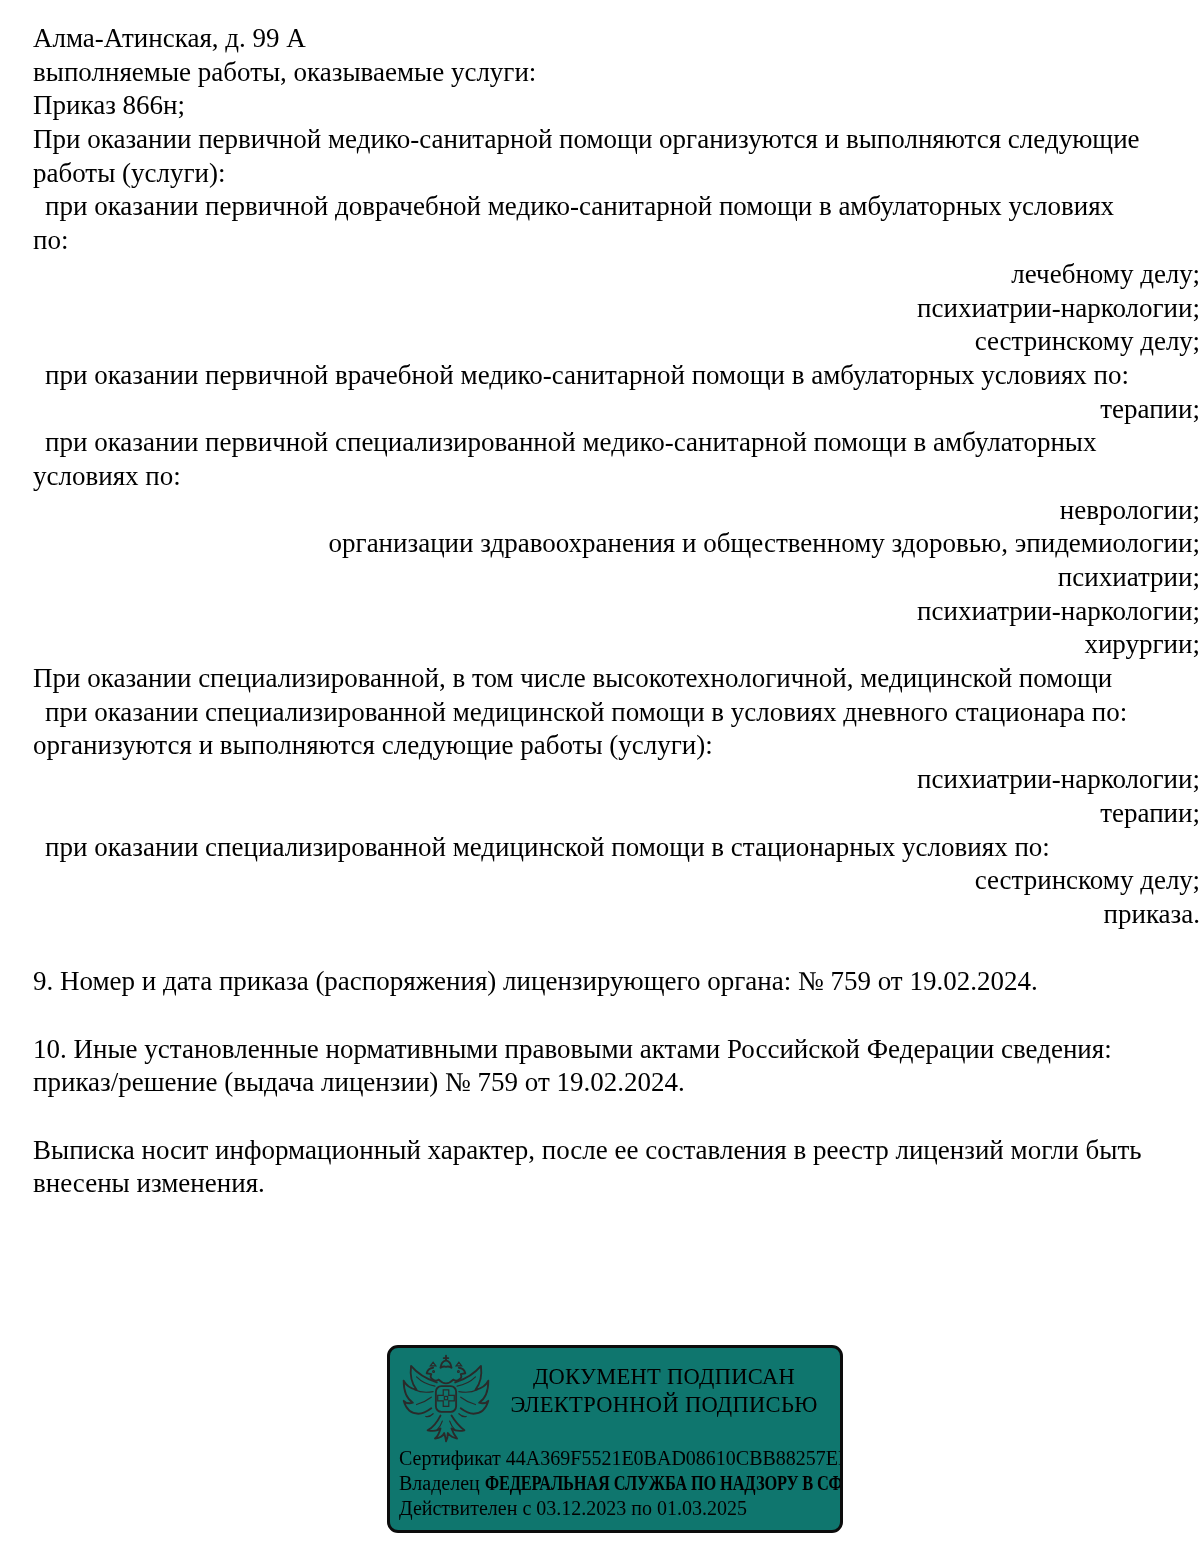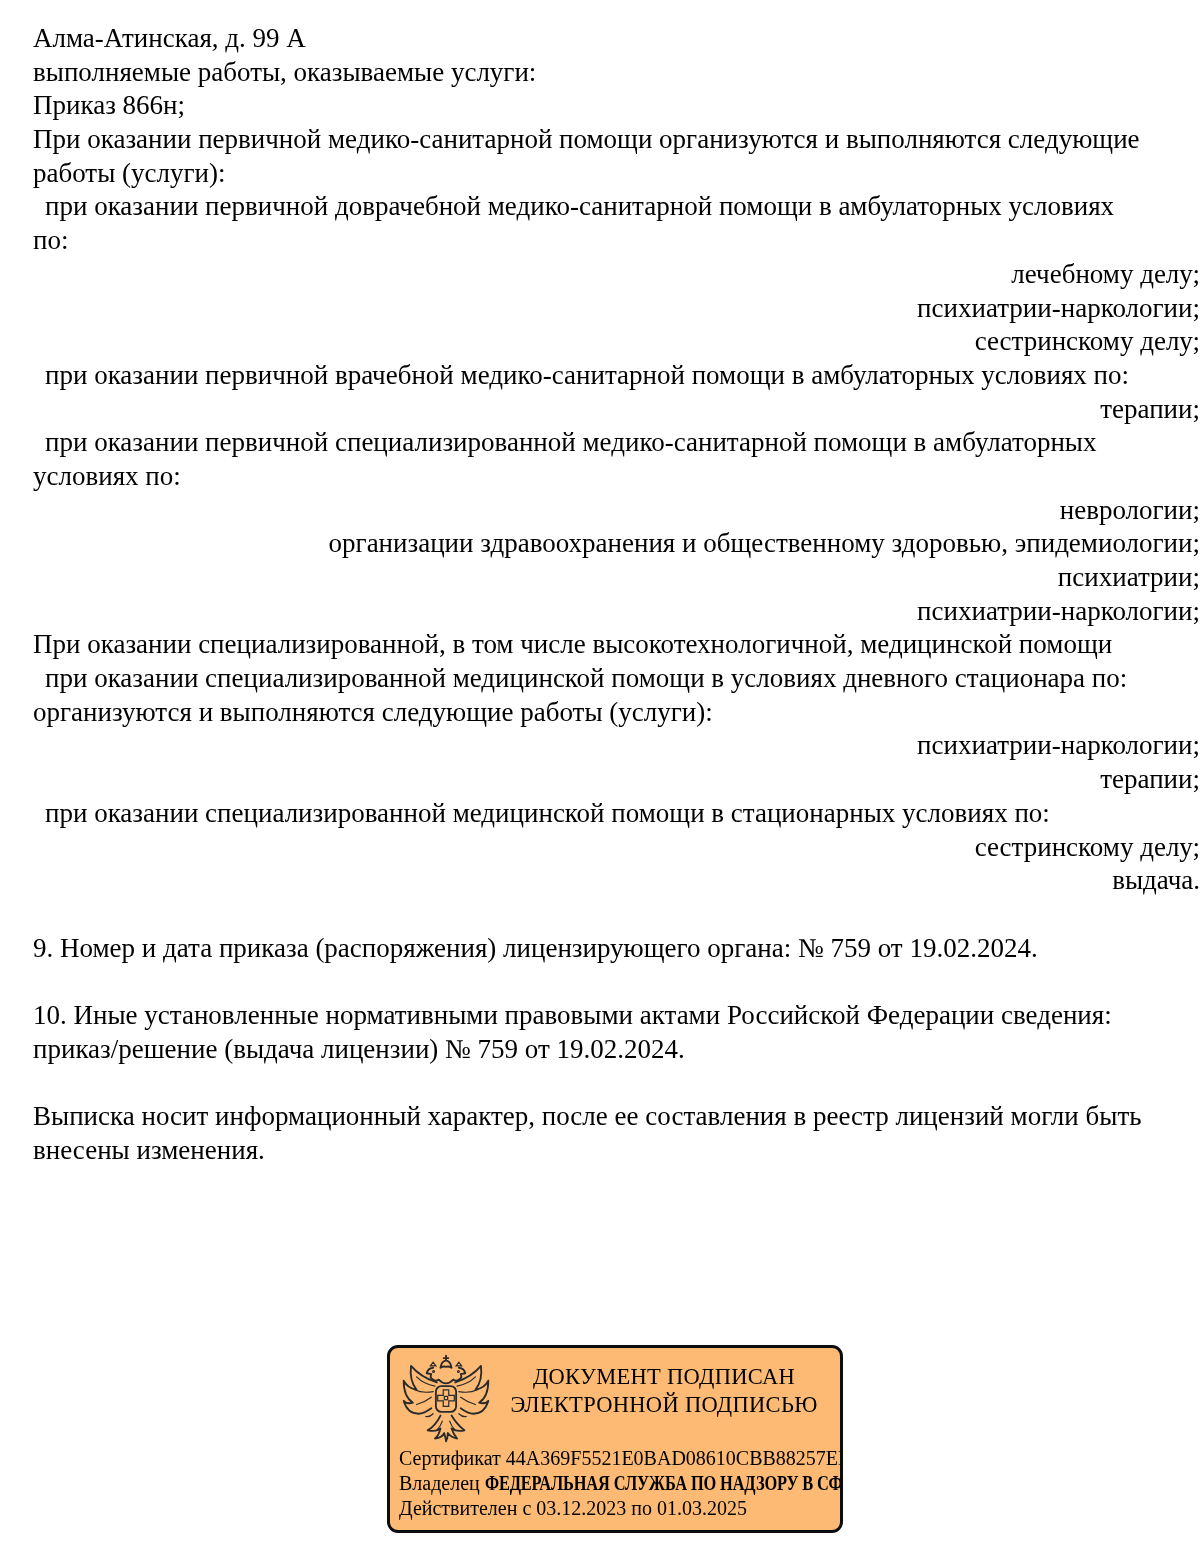--- a/index.html
+++ b/index.html
@@ -38,21 +38,21 @@
   
   #stamp {
     position: absolute;
     left: 387px;
     top: 1345px;
     width: 456px;
     height: 188px;
     box-sizing: border-box;
     border: 3px solid #0c0c0c;
     border-radius: 11px;
-    background: #fdba74;
+    background: #0f766e;
     overflow: hidden;
   }
   #stamp .emblem {
     position: absolute;
     left: 10px;
     top: 5px;
     width: 92px;
     height: 92px;
   }
   #stamp .stamp-title {
@@ -103,28 +103,29 @@
       <div class="line indent-2">психиатрии-наркологии;</div>
       <div class="line indent-2">сестринскому делу;</div>
       <div class="line indent-1">при оказании первичной врачебной медико-санитарной помощи в амбулаторных условиях по:</div>
       <div class="line indent-2">терапии;</div>
       <div class="line indent-1">при оказании первичной специализированной медико-санитарной помощи в амбулаторных</div>
       <div class="line indent-0">условиях по:</div>
       <div class="line indent-2">неврологии;</div>
       <div class="line indent-2">организации здравоохранения и общественному здоровью, эпидемиологии;</div>
       <div class="line indent-2">психиатрии;</div>
       <div class="line indent-2">психиатрии-наркологии;</div>
+      <div class="line indent-2">хирургии;</div>
       <div class="line indent-0">При оказании специализированной, в том числе высокотехнологичной, медицинской помощи</div>
       <div class="line indent-1">при оказании специализированной медицинской помощи в условиях дневного стационара по:</div>
       <div class="line indent-0">организуются и выполняются следующие работы (услуги):</div>
       <div class="line indent-2">психиатрии-наркологии;</div>
       <div class="line indent-2">терапии;</div>
       <div class="line indent-1">при оказании специализированной медицинской помощи в стационарных условиях по:</div>
       <div class="line indent-2">сестринскому делу;</div>
-      <div class="line indent-2">выдача.</div>
+      <div class="line indent-2">приказа.</div>
       <div class="line indent-0"></div>
       <div class="line indent-0">9. Номер и дата приказа (распоряжения) лицензирующего органа: № 759 от 19.02.2024.</div>
       <div class="line indent-0"></div>
       <div class="line indent-0">10. Иные установленные нормативными правовыми актами Российской Федерации сведения:</div>
       <div class="line indent-0">приказ/решение (выдача лицензии) № 759 от 19.02.2024.</div>
       <div class="line indent-0"></div>
       <div class="line indent-0">Выписка носит информационный характер, после ее составления в реестр лицензий могли быть</div>
       <div class="line indent-0">внесены изменения.</div>
     </div>
 

